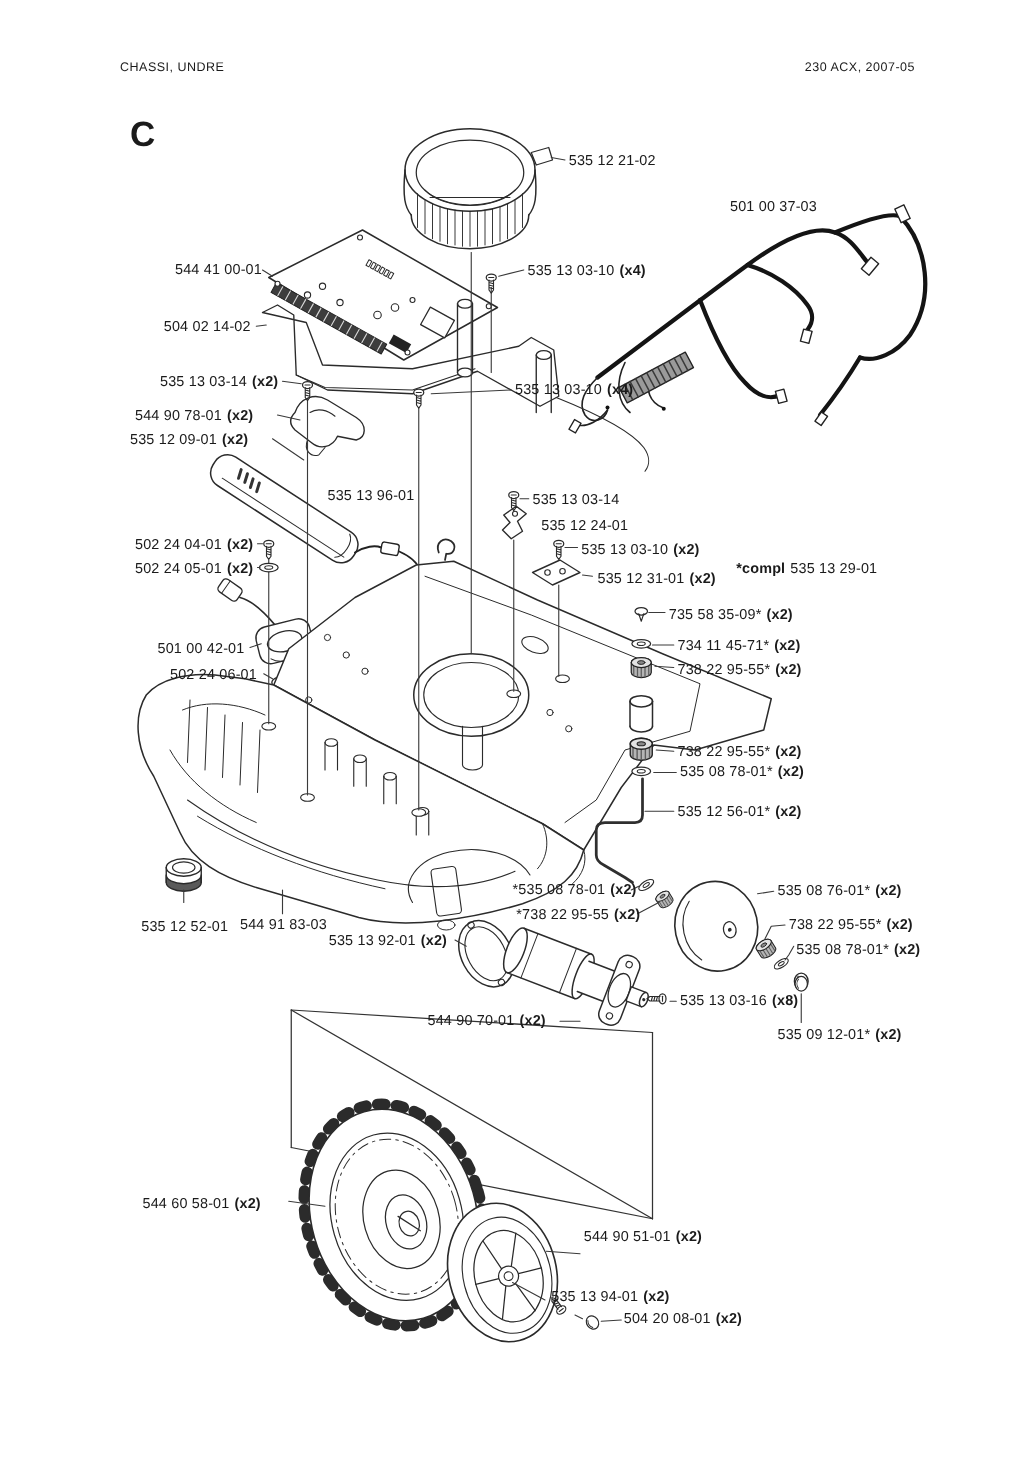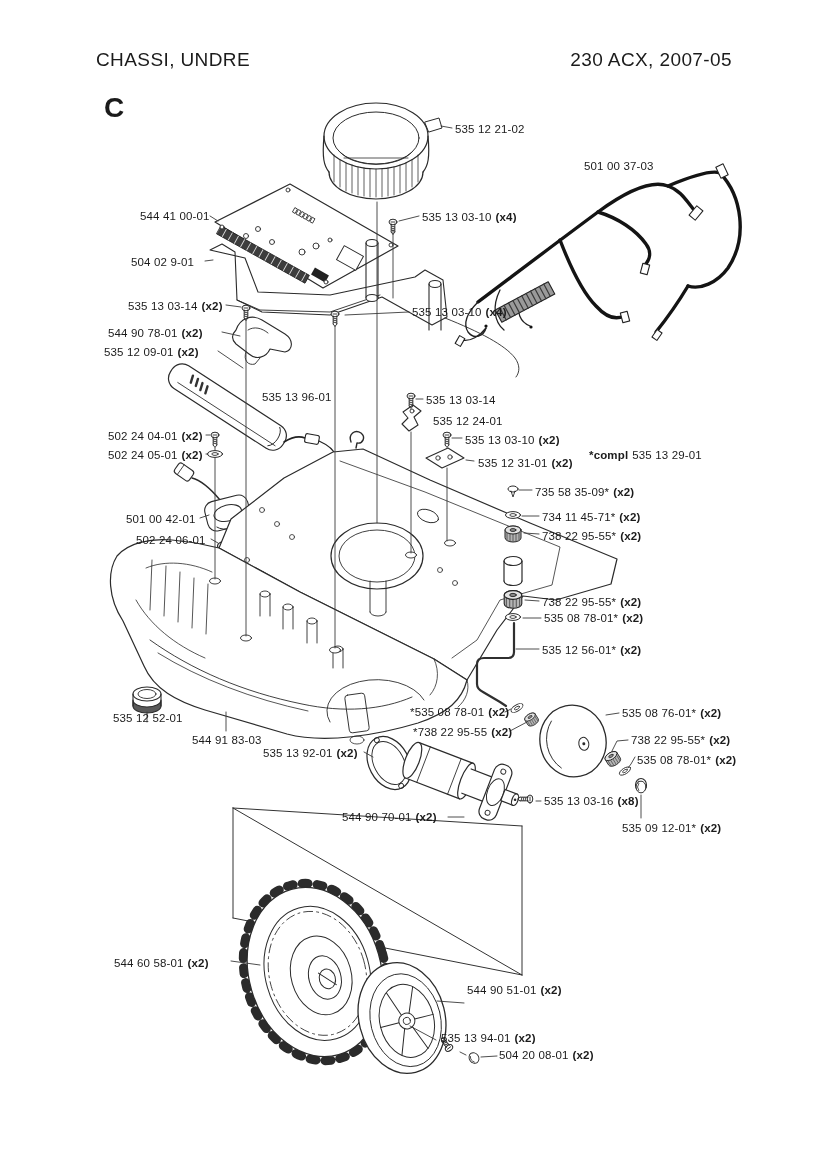--- a/index.html
+++ b/index.html
@@ -1,19 +1,19 @@
 <!DOCTYPE html>
 <html><head>
 <meta charset="utf-8">
 <style>
   html,body{margin:0;padding:0;background:#fff;}
   #canvas{position:relative;width:826px;height:1169px;background:#ffffff;overflow:hidden;
           font-family:"Liberation Sans",sans-serif;color:#1b1b1b;}
   #art{position:absolute;left:0;top:0;}
-  .hdr{position:absolute;top:49px;font-size:19px;letter-spacing:.4px;white-space:nowrap;}
+  .hdr{position:absolute;top:49px;font-size:10px;letter-spacing:.4px;white-space:nowrap;}
   .hdr-l{left:96px;}
   .hdr-r{right:94px;}
   .sec{position:absolute;left:104px;top:92px;font-size:28px;font-weight:bold;}
   .lbl{position:absolute;white-space:nowrap;font-size:11.5px;line-height:13px;letter-spacing:.15px;}
   .lbl span:empty{display:none;}
   .lbl .pre{font-weight:bold;margin-right:4px;}
   .lbl .qty{font-weight:bold;margin-left:4px;text-align:right;}
 </style>
 </head>
 <body>
@@ -477,21 +477,21 @@
 </svg>
 
 <div class="hdr hdr-l">CHASSI,  UNDRE</div>
 <div class="hdr hdr-r">230 ACX, 2007-05</div>
 <div class="sec">C</div>
 
 <div class="lbl" style="left:455px;top:123px"><span>535 12 21-02</span></div>
 <div class="lbl" style="left:584px;top:160px"><span>501 00 37-03</span></div>
 <div class="lbl" style="left:140px;top:210px"><span>544 41 00-01</span></div>
 <div class="lbl" style="left:422px;top:211px"><span>535 13 03-10</span><span class="qty">(x4)</span></div>
-<div class="lbl" style="left:131px;top:256px"><span>504 02 9-01</span></div>
+<div class="lbl" style="left:131px;top:256px"><span>504 02 14-02</span></div>
 <div class="lbl" style="left:128px;top:300px"><span>535 13 03-14</span><span class="qty">(x2)</span></div>
 <div class="lbl" style="left:412px;top:306px"><span>535 13 03-10</span><span class="qty">(x4)</span></div>
 <div class="lbl" style="left:108px;top:327px"><span>544 90 78-01</span><span class="qty">(x2)</span></div>
 <div class="lbl" style="left:104px;top:346px"><span>535 12 09-01</span><span class="qty">(x2)</span></div>
 <div class="lbl" style="left:262px;top:391px"><span>535 13 96-01</span></div>
 <div class="lbl" style="left:426px;top:394px"><span>535 13 03-14</span></div>
 <div class="lbl" style="left:433px;top:415px"><span>535 12 24-01</span></div>
 <div class="lbl" style="left:108px;top:430px"><span>502 24 04-01</span><span class="qty">(x2)</span></div>
 <div class="lbl" style="left:108px;top:449px"><span>502 24 05-01</span><span class="qty">(x2)</span></div>
 <div class="lbl" style="left:465px;top:434px"><span>535 13 03-10</span><span class="qty">(x2)</span></div>
@@ -503,21 +503,21 @@
 <div class="lbl" style="left:126px;top:513px"><span>501 00 42-01</span></div>
 <div class="lbl" style="left:136px;top:534px"><span>502 24 06-01</span></div>
 <div class="lbl" style="left:542px;top:596px"><span>738 22 95-55*</span><span class="qty">(x2)</span></div>
 <div class="lbl" style="left:544px;top:612px"><span>535 08 78-01*</span><span class="qty">(x2)</span></div>
 <div class="lbl" style="left:542px;top:644px"><span>535 12 56-01*</span><span class="qty">(x2)</span></div>
 <div class="lbl" style="left:410px;top:706px"><span>*535 08 78-01</span><span class="qty">(x2)</span></div>
 <div class="lbl" style="left:413px;top:726px"><span>*738 22 95-55</span><span class="qty">(x2)</span></div>
 <div class="lbl" style="left:622px;top:707px"><span>535 08 76-01*</span><span class="qty">(x2)</span></div>
 <div class="lbl" style="left:631px;top:734px"><span>738 22 95-55*</span><span class="qty">(x2)</span></div>
 <div class="lbl" style="left:637px;top:754px"><span>535 08 78-01*</span><span class="qty">(x2)</span></div>
-<div class="lbl" style="left:113px;top:712px"><span>535 12 52-01</span></div>
+<div class="lbl" style="left:113px;top:736px"><span>535 12 52-01</span></div>
 <div class="lbl" style="left:192px;top:734px"><span>544 91 83-03</span></div>
 <div class="lbl" style="left:263px;top:747px"><span>535 13 92-01</span><span class="qty">(x2)</span></div>
 <div class="lbl" style="left:342px;top:811px"><span>544 90 70-01</span><span class="qty">(x2)</span></div>
 <div class="lbl" style="left:544px;top:795px"><span>535 13 03-16</span><span class="qty">(x8)</span></div>
 <div class="lbl" style="left:622px;top:822px"><span>535 09 12-01*</span><span class="qty">(x2)</span></div>
 <div class="lbl" style="left:114px;top:957px"><span>544 60 58-01</span><span class="qty">(x2)</span></div>
 <div class="lbl" style="left:467px;top:984px"><span>544 90 51-01</span><span class="qty">(x2)</span></div>
 <div class="lbl" style="left:441px;top:1032px"><span>535 13 94-01</span><span class="qty">(x2)</span></div>
 <div class="lbl" style="left:499px;top:1049px"><span>504 20 08-01</span><span class="qty">(x2)</span></div>
 

